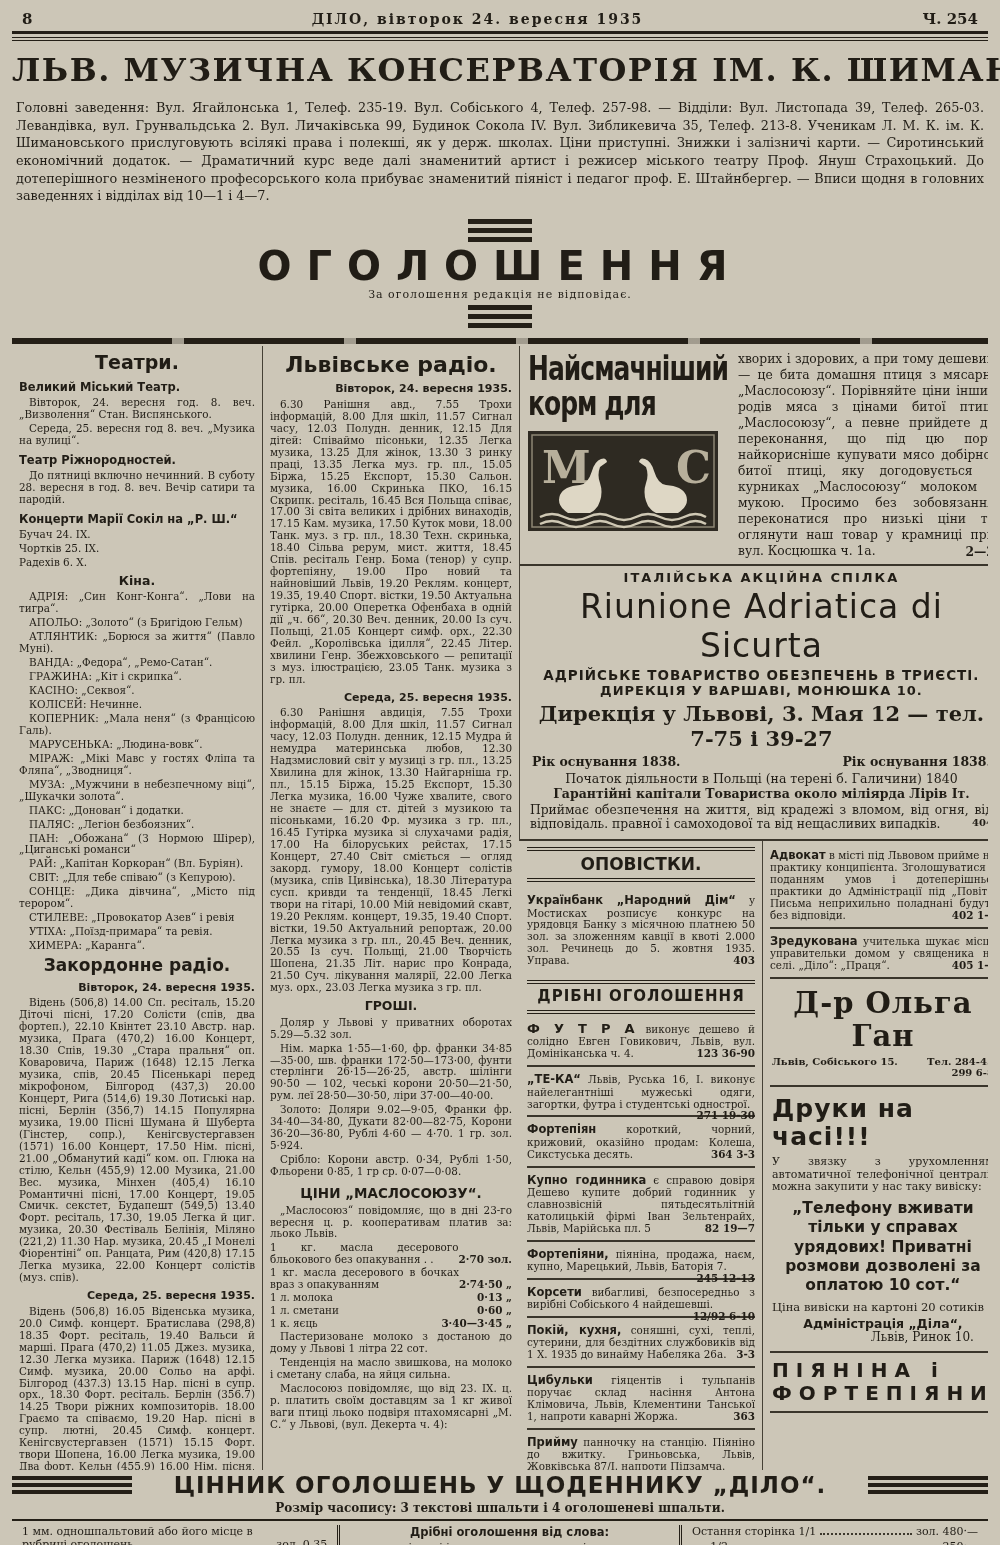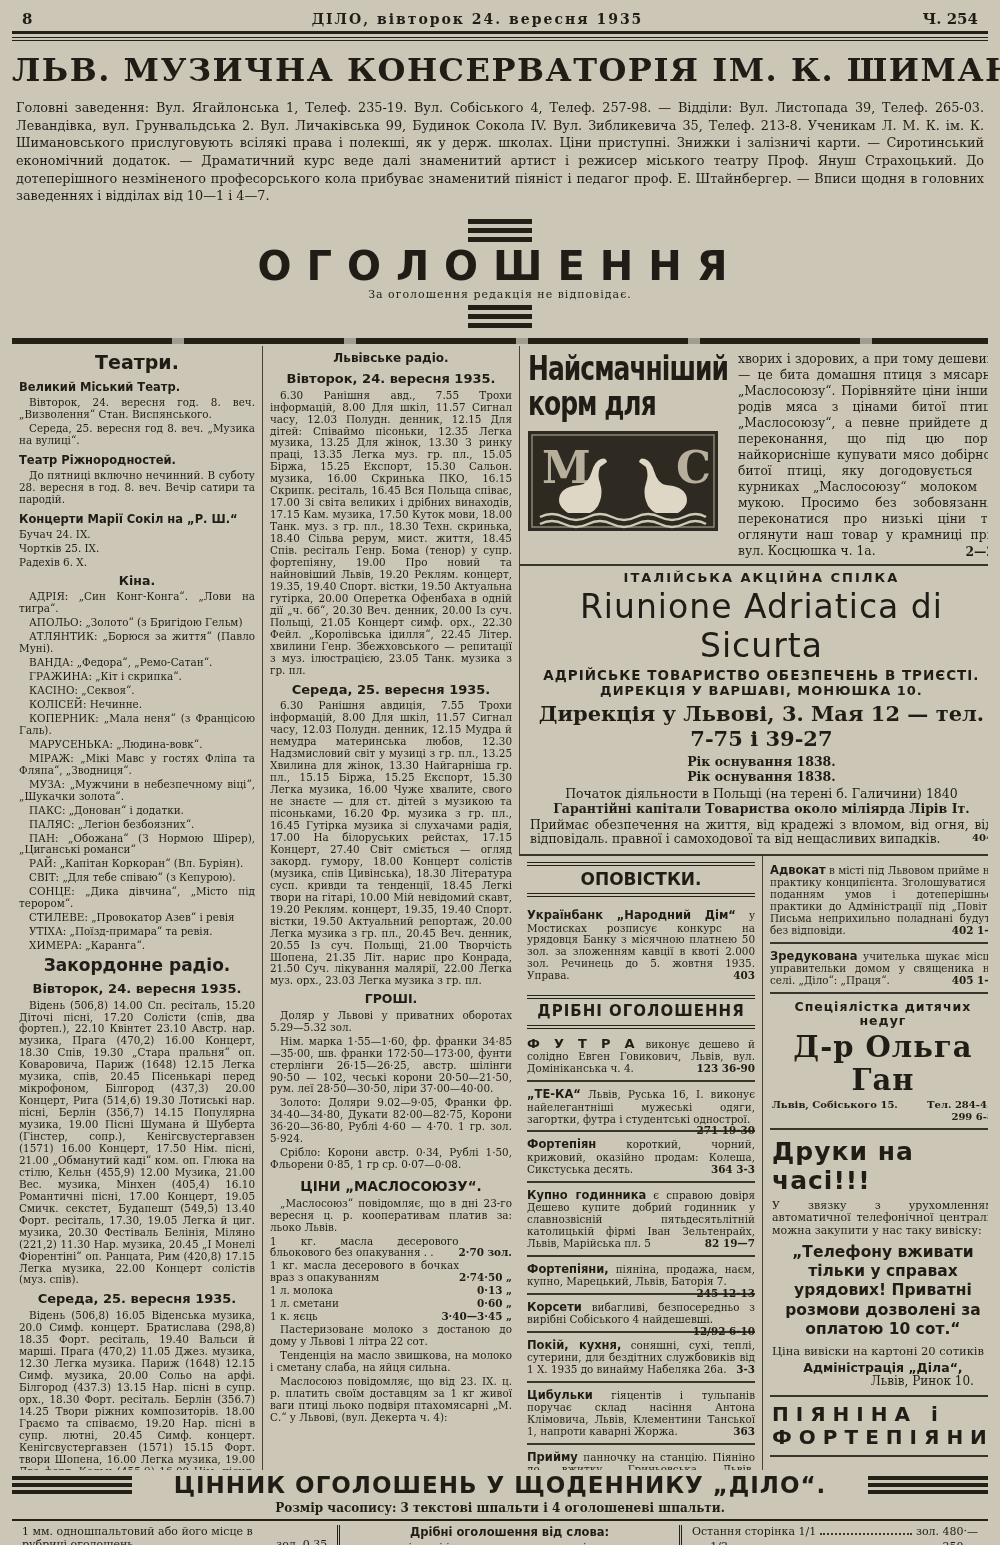--- a/index.html
+++ b/index.html
@@ -30,21 +30,21 @@
   .col{padding:2px 7px;font-size:10.4px;line-height:1.15;text-align:justify;}
   .col1{grid-area:1/1/3/2;}
   .col2{grid-area:1/2/3/3;border-left:1.5px solid #454035;}
   .adblock{grid-area:1/3/2/5;border-left:1.5px solid #454035;}
   .col3{grid-area:2/3/3/4;border-left:0;}
   .col4{grid-area:2/4/3/5;border-left:1.5px solid #454035;}
   .col3{border-left:1.5px solid transparent;}
   .sec-head{font-family:"DejaVu Sans",sans-serif;font-weight:bold;font-size:19px;text-align:center;margin:4px 0 5px;}
   .sec-head.left{text-align:left;font-size:21px;letter-spacing:1px;}
   .sub-head{font-family:"DejaVu Sans",sans-serif;font-weight:bold;font-size:11.5px;margin:7px 0 3px;text-align:left;}
-  .day-head{font-weight:bold;font-size:13px;text-align:center;margin:6px 0 3px;font-family:"DejaVu Sans",sans-serif;}
+  .day-head{font-weight:bold;font-size:11px;text-align:right;margin:6px 0 3px;font-family:"DejaVu Sans",sans-serif;}
   .mini-head{font-weight:bold;font-size:12.5px;text-align:center;margin:5px 0 3px;font-family:"DejaVu Sans",sans-serif;}
   .col p{margin:0 0 2px;text-indent:10px;}
   p.noind{text-indent:0;}
   .cine{margin:0 0 1px;text-indent:10px;}
   
   .prow{display:flex;justify-content:space-between;align-items:flex-end;margin:0 0 1px;}
   .prow .lbl{padding-left:0;}
   .prow .val{white-space:nowrap;font-weight:bold;}
   
   .feed-ad{display:flex;gap:10px;padding:6px 8px 4px;border-bottom:2px solid #3a352b;}
@@ -53,21 +53,21 @@
               letter-spacing:-1px;transform:scaleY(1.35);transform-origin:top left;margin-bottom:28px;}
   .feed-logo{width:190px;height:100px;display:block;}
   .feed-body{flex:1;font-size:12.3px;line-height:1.3;text-align:justify;}
   .feed-ref{float:right;font-weight:bold;}
   .riu{padding:4px 10px 8px;text-align:center;border-bottom:2px solid #3a352b;}
   .riu-over{font-family:"DejaVu Sans",sans-serif;font-weight:bold;font-size:13px;letter-spacing:2px;}
   .riu-title{font-family:"DejaVu Sans",sans-serif;font-size:33px;font-weight:500;letter-spacing:1px;margin:2px 0;}
   .riu-l1{font-weight:bold;font-size:13.5px;letter-spacing:1px;font-family:"DejaVu Sans",sans-serif;}
   .riu-l2{font-weight:bold;font-size:13px;letter-spacing:1px;font-family:"DejaVu Sans",sans-serif;}
   .riu-l3{font-weight:bold;font-size:21px;margin:3px 0;font-family:"DejaVu Serif",serif;}
-  .riu-found{display:flex;justify-content:space-between;font-weight:bold;font-size:12.5px;padding:0 2px;flex-direction:column;}
+  .riu-found{display:flex;justify-content:space-between;font-weight:bold;font-size:12.5px;padding:0 2px;}
   .riu-l4{font-size:12.5px;margin-top:2px;}
   .riu-l5{font-weight:bold;font-size:12.5px;}
   .riu-l6{font-size:12.3px;text-align:justify;margin-top:2px;}
   .riu-ref{font-size:10px;font-weight:bold;float:right;}
   
   .boxhead{font-family:"DejaVu Sans",sans-serif;font-weight:bold;font-size:17px;text-align:center;
            border-top:4px double #241f17;border-bottom:4px double #241f17;padding:4px 0;margin:4px 0 6px;}
   .bighead{font-family:"DejaVu Sans",sans-serif;font-weight:bold;font-size:15px;text-align:center;
            border-top:4px double #241f17;border-bottom:4px double #241f17;padding:4px 0;margin:8px 0 2px;letter-spacing:1px;}
   .ad{border-bottom:2px solid #3a352b;padding:6px 0 5px;margin:0;}
@@ -177,21 +177,21 @@
       <p class="cine">ХИМЕРА: „Каранга“.</p>
 
       <div class="sec-head" style="font-size:17px">Закордонне радіо.</div>
       <div class="day-head">Вівторок, 24. вересня 1935.</div>
       <p>Відень (506,8) 14.00 Сп. ресіталь, 15.20 Діточі пісні, 17.20 Солісти (спів, два фортеп.), 22.10 Квінтет 23.10 Австр. нар. музика, Прага (470,2) 16.00 Концерт, 18.30 Спів, 19.30 „Стара пральня“ оп. Коваровича, Париж (1648) 12.15 Легка музика, спів, 20.45 Пісенькарі перед мікрофоном, Білгород (437,3) 20.00 Концерт, Рига (514,6) 19.30 Лотиські нар. пісні, Берлін (356,7) 14.15 Популярна музика, 19.00 Пісні Шумана й Шуберта (Гінстер, сопр.), Кенігсвустергавзен (1571) 16.00 Концерт, 17.50 Нім. пісні, 21.00 „Обманутий каді“ ком. оп. Глюка на стілю, Кельн (455,9) 12.00 Музика, 21.00 Вес. музика, Мінхен (405,4) 16.10 Романтичні пісні, 17.00 Концерт, 19.05 Смичк. секстет, Будапешт (549,5) 13.40 Форт. ресіталь, 17.30, 19.05 Легка й циг. музика, 20.30 Фестіваль Белінія, Міляно (221,2) 11.30 Нар. музика, 20.45 „І Монелі Фіорентіні“ оп. Ранцата, Рим (420,8) 17.15 Легка музика, 22.00 Концерт солістів (муз. спів).</p>
       <div class="day-head">Середа, 25. вересня 1935.</div>
       <p>Відень (506,8) 16.05 Віденська музика, 20.0 Симф. концерт. Братислава (298,8) 18.35 Форт. ресіталь, 19.40 Вальси й марші. Прага (470,2) 11.05 Джез. музика, 12.30 Легка музика. Париж (1648) 12.15 Симф. музика, 20.00 Сольо на арфі. Білгород (437.3) 13.15 Нар. пісні в супр. орх., 18.30 Форт. ресіталь. Берлін (356.7) 14.25 Твори ріжних композиторів. 18.00 Граємо та співаємо, 19.20 Нар. пісні в супр. лютні, 20.45 Симф. концерт. Кенігсвустергавзен (1571) 15.15 Форт. твори Шопена, 16.00 Легка музика, 19.00 Два форт. Кельн (455,9) 16.00 Нім. пісня, 19.00 Популярна музика Ліста. Ляйпціг (382,2) 20.45 Оп. вечір. Мінхен (405,4) 16.10 Нім. пісні, 17.00 Концерт. Бресляв (315.8) 12.00 Концерт, 19.00 Пісні Гріга та Брамса. Будапешт (549,5) 22.05 Циг. музика, 19.05 Швайц. пісні, 19.40 Солісти. 20.30 Форт. ресіталь. Міляно (221,2) 11.30 Тріо, 20.40 Вечір ком. опер. Рим (420,8) 17.35 Популярна музика, 22.10 Танк. муз.</p>
     </div>
 
     <div class="col col2">
-      <div class="sec-head" style="font-size:12px">Львівське радіо.</div>
+      <div class="sec-head" style="font-size:22px">Львівське радіо.</div>
       <div class="day-head">Вівторок, 24. вересня 1935.</div>
       <p>6.30 Ранішня авд., 7.55 Трохи інформацій, 8.00 Для шкіл, 11.57 Сигнал часу, 12.03 Полудн. денник, 12.15 Для дітей: Співаймо пісоньки, 12.35 Легка музика, 13.25 Для жінок, 13.30 З ринку праці, 13.35 Легка муз. гр. пл., 15.05 Біржа, 15.25 Експорт, 15.30 Сальон. музика, 16.00 Скринька ПКО, 16.15 Скрипк. ресіталь, 16.45 Вся Польща співає, 17.00 Зі світа великих і дрібних винаходів, 17.15 Кам. музика, 17.50 Куток мови, 18.00 Танк. муз. з гр. пл., 18.30 Техн. скринька, 18.40 Сільва рерум, мист. життя, 18.45 Спів. ресіталь Генр. Бома (тенор) у супр. фортепіяну, 19.00 Про новий та найновіший Львів, 19.20 Реклям. концерт, 19.35, 19.40 Спорт. вістки, 19.50 Актуальна гутірка, 20.00 Оперетка Офенбаха в одній дії „ч. 66“, 20.30 Веч. денник, 20.00 Із суч. Польщі, 21.05 Концерт симф. орх., 22.30 Фейл. „Королівська ідилля“, 22.45 Літер. хвилини Генр. Збежховського — репитації з муз. ілюстрацією, 23.05 Танк. музика з гр. пл.</p>
       <div class="day-head">Середа, 25. вересня 1935.</div>
       <p>6.30 Ранішня авдиція, 7.55 Трохи інформацій, 8.00 Для шкіл, 11.57 Сигнал часу, 12.03 Полудн. денник, 12.15 Мудра й немудра материнська любов, 12.30 Надзмисловий світ у музиці з гр. пл., 13.25 Хвилина для жінок, 13.30 Найгарніша гр. пл., 15.15 Біржа, 15.25 Експорт, 15.30 Легка музика, 16.00 Чуже хвалите, свого не знаєте — для ст. дітей з музикою та пісоньками, 16.20 Фр. музика з гр. пл., 16.45 Гутірка музика зі слухачами радія, 17.00 На білоруських рейстах, 17.15 Концерт, 27.40 Світ сміється — огляд закорд. гумору, 18.00 Концерт солістів (музика, спів Цивінська), 18.30 Література сусп. кривди та тенденції, 18.45 Легкі твори на гітарі, 10.00 Мій невідомий скавт, 19.20 Реклям. концерт, 19.35, 19.40 Спорт. вістки, 19.50 Актуальний репортаж, 20.00 Легка музика з гр. пл., 20.45 Веч. денник, 20.55 Із суч. Польщі, 21.00 Творчість Шопена, 21.35 Літ. нарис про Конрада, 21.50 Суч. лікування малярії, 22.00 Легка муз. орх., 23.03 Легка музика з гр. пл.</p>
 
       <div class="mini-head">ГРОШІ.</div>
       <p>Доляр у Львові у приватних оборотах 5.29—5.32 зол.</p>
       <p>Нім. марка 1·55—1·60, фр. франки 34·85—35·00, шв. франки 172·50—173·00, фунти стерлінги 26·15—26·25, австр. шілінги 90·50 — 102, чеські корони 20·50—21·50, рум. леї 28·50—30·50, ліри 37·00—40·00.</p>
       <p>Золото: Доляри 9.02—9·05, Франки фр. 34·40—34·80, Дукати 82·00—82·75, Корони 36·20—36·80, Рублі 4·60 — 4·70. 1 гр. зол. 5·924.</p>
       <p>Срібло: Корони австр. 0·34, Рублі 1·50, Фльорени 0·85, 1 гр ср. 0·07—0·08.</p>
@@ -307,21 +307,20 @@
     <div class="col col4">
       <div class="ad">
           <p><span class="lead">Адвокат</span> <span>в місті під Львовом прийме на практику конципієнта. Зголошуватися з поданням умов і дотеперішньої практики до Адміністрації під „Повіт“. Письма неприхильно поладнані будуть без відповіди.</span> <span class="ref">402 1-2</span></p>
         </div>
       <div class="ad">
           <p><span class="lead">Зредукована</span> <span>учителька шукає місця управительки домом у священика на селі. „Діло“: „Праця“.</span> <span class="ref">405 1-2</span></p>
         </div>
 
 
       <div class="disp">
-        <div class="han-over">Спеціялістка дитячих недуг</div>
         <div class="han-name">Д-р Ольга Ган</div>
         <div class="han-row">
           <span>Львів, Собіського 15.</span>
           <span style="text-align:right">
             <span>Тел. 284-45</span><br>
             <span>299 6-8</span>
           </span>
         </div>
       </div>
 

